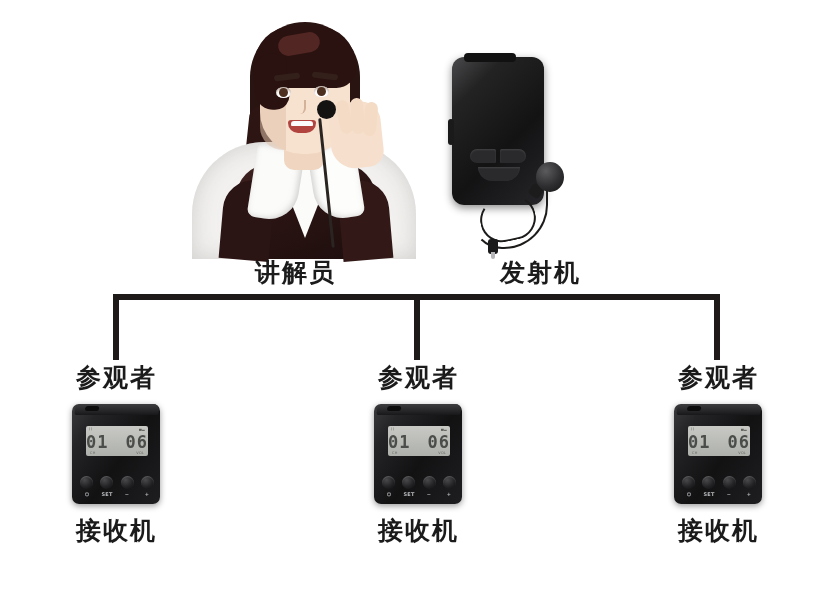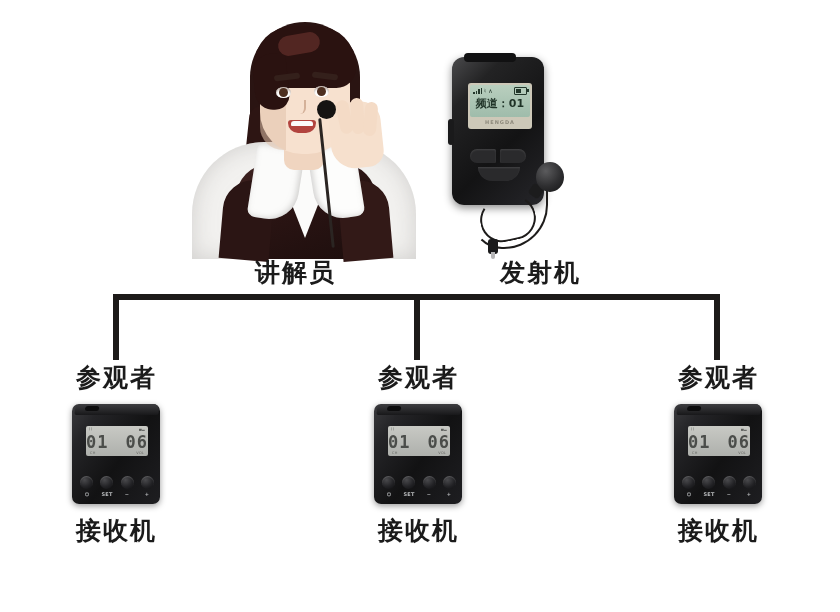--- a/index.html
+++ b/index.html
@@ -530,39 +530,20 @@
     <div class="g-part finger2"></div>
     <div class="g-part finger3"></div>
     <div class="g-part mic-head"></div>
   </div>
 
   <div class="transmitter">
     <div class="tx-body">
       <div class="tx-clip"></div>
       <div class="tx-side-btn"></div>
 
-      <div class="tx-lcd-bezel">
-        <div class="tx-lcd">
-          <div class="tx-lcd-top">
-            <span class="tx-bars">
-              <i></i>
-                <i></i>
-                <i></i>
-                <i></i>
-            </span>
-            <span class="tx-ico">♮</span>
-            <span class="tx-ico">∧</span>
-            <span class="tx-batt">
-              <span class="tx-batt-fill"></span>
-            </span>
-          </div>
-          <div class="tx-lcd-main">频道：01</div>
-        </div>
-        <div class="tx-brand">HENGDA</div>
-      </div>
 
       <div class="tx-keys">
         <div class="tx-key tx-key-l"></div>
         <div class="tx-key tx-key-r"></div>
         <div class="tx-key tx-key-b"></div>
       </div>
     </div>
 
     <div class="tx-cable"></div>
     <div class="tx-cable2"></div>

